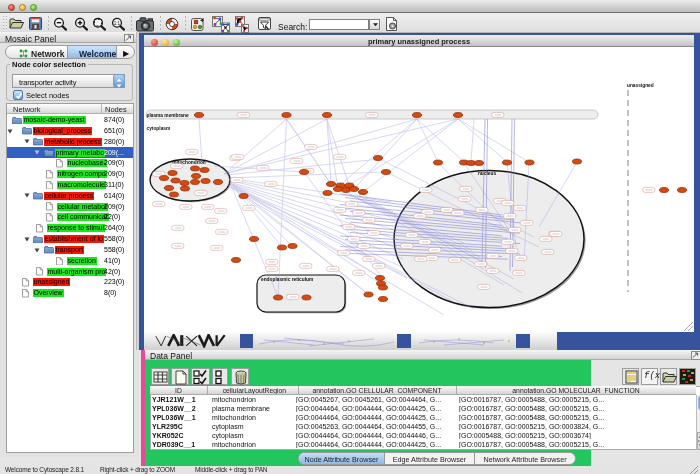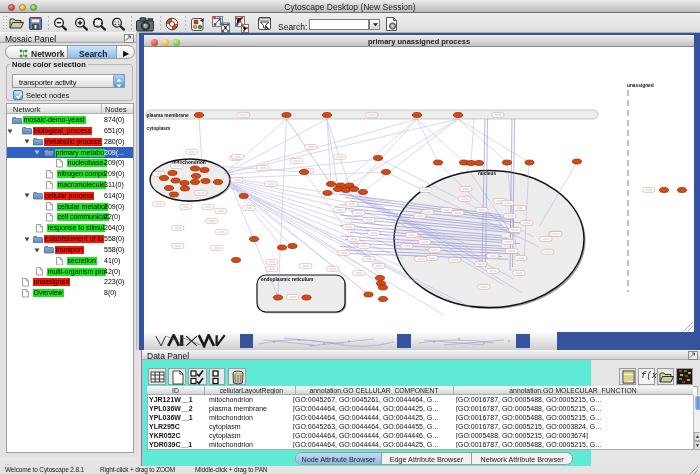--- a/index.html
+++ b/index.html
@@ -10,21 +10,20 @@
 <div class="abs" style="left:0;top:0;width:700px;height:474px;background:#e5e5e5;">
 
 <div class="abs" style="left:0;top:0;width:700px;height:13px;
   background:linear-gradient(#ececec,#bdbdbd);border-bottom:1px solid #6f6f6f;">
   <div class="abs" style="left:8px;top:4px;width:7px;height:7px;border-radius:50%;
     background:radial-gradient(circle at 35% 30%, #ff9a8a,#ec5848 55%,#c23a2b);border:0.5px solid #a03325;"></div>
   <div class="abs" style="left:19px;top:4px;width:7px;height:7px;border-radius:50%;
     background:radial-gradient(circle at 35% 30%, #ffe9a8,#f6bb40 55%,#d0922a);border:0.5px solid #ad7d20;"></div>
   <div class="abs" style="left:30px;top:4px;width:7px;height:7px;border-radius:50%;
     background:radial-gradient(circle at 35% 30%, #c8f0a0,#7ccc44 55%,#58a02c);border:0.5px solid #4f8c26;"></div>
-  <div class="abs" style="left:0;top:2px;width:700px;text-align:center;font-size:8.5px;color:#1c1c1c;">Cytoscape Desktop (New Session)</div>
 </div>
 <div class="abs" style="left:0;top:13px;width:700px;height:20px;background:linear-gradient(#efefef,#dedede);border-bottom:1px solid #b0b0b0;">
       <div class="abs" style="left:3px;top:3px;width:1px;height:13px;background:repeating-linear-gradient(#aaa 0 1px,#eee 1px 3px);"></div>
       <div class="abs" style="left:6px;top:3px;width:1px;height:13px;background:repeating-linear-gradient(#aaa 0 1px,#eee 1px 3px);"></div>
       <svg class="abs" style="left:9px;top:4px" width="15" height="13" viewBox="0 0 15 13">
 <path d="M1 11 L1 3 Q1 2 2 2 L5 2 L6 3.5 L12 3.5 L12 5" fill="#d6d8a8" stroke="#333" stroke-width="1"></path>
 <path d="M1 11 L3.5 5.5 L14.5 5.5 L12 11 Z" fill="#cdd09b" stroke="#333" stroke-width="1"></path>
       </svg>
       <svg class="abs" style="left:29px;top:4px" width="13" height="13" viewBox="0 0 13 13">
 <rect x="0.5" y="0.5" width="12" height="12" rx="1" fill="#5b82b8" stroke="#27416b"></rect>
@@ -144,21 +143,21 @@
       <div class="abs" style="left:5px;top:13px;width:130px;height:14px;background:linear-gradient(#ffffff,#e4e4e4);border:1px solid #9a9a9a;border-radius:7px;overflow:hidden;">
   <div class="abs" style="left:61px;top:0;width:50px;height:14px;background:linear-gradient(#cfe5f8,#85b3e4);border-left:1px solid #9a9a9a;border-right:1px solid #9a9a9a;"></div>
   <svg class="abs" style="left:13px;top:2.5px" width="9" height="9" viewBox="0 0 9 9">
     <path d="M2 2 L7 2 M4.5 2 L4.5 7 M2 7 L7 7" stroke="#777" stroke-width="0.7"></path>
     <circle cx="2" cy="2" r="1.4" fill="#2ca02c"></circle>
           <circle cx="7" cy="2" r="1.4" fill="#2ca02c"></circle>
     <circle cx="2" cy="7" r="1.4" fill="#2ca02c"></circle>
           <circle cx="7" cy="7" r="1.4" fill="#2ca02c"></circle>
         </svg>
   <div class="abs" style="left:25px;top:2.5px;font-size:8.5px;font-weight:bold;color:#222;">Network</div>
-  <div class="abs" style="left:73px;top:2.5px;font-size:8.5px;font-weight:bold;color:#102040;">Search</div>
+  <div class="abs" style="left:73px;top:2.5px;font-size:8.5px;font-weight:bold;color:#102040;">Welcome</div>
   <div class="abs" style="left:117px;top:2.5px;font-size:8px;color:#111;">▶</div>
 </div>
       <div class="abs" style="left:6px;top:32px;width:127px;height:37px;border:1px solid #b6b6b6;border-radius:3px;"></div>
 <div class="abs" style="left:10px;top:27.5px;background:#e2e2e2;padding:0 2px;font-size:7.5px;font-weight:bold;color:#111;">Node color selection</div>
       <div class="abs" style="left:12px;top:42px;width:113px;height:14px;background:linear-gradient(#ffffff,#dcdcdc);border:1px solid #9a9a9a;border-radius:0;">
   <div class="abs" style="left:6px;top:3px;font-size:7.5px;letter-spacing:-0.2px;color:#111;">transporter activity</div>
   <div class="abs" style="left:100px;top:-1px;width:12px;height:14px;background:linear-gradient(#b4d4f2,#5e96d8);border:1px solid #7a9cc6;border-radius:3px;">
     <svg width="10" height="12" viewBox="0 0 10 12">
             <path d="M5 1.5 L7.5 4.5 L2.5 4.5 Z M5 10.5 L2.5 7.5 L7.5 7.5 Z" fill="#fff"></path>
           </svg>
@@ -644,21 +643,21 @@
           <circle cx="45" cy="6" r="0.8"></circle>
           <circle cx="70" cy="10" r="0.8"></circle>
           <circle cx="95" cy="7" r="0.8"></circle>
           <circle cx="180" cy="8" r="0.8"></circle>
           <circle cx="205" cy="5" r="0.8"></circle>
           <circle cx="230" cy="9" r="0.8"></circle>
           <circle cx="255" cy="7" r="0.8"></circle>
         </g>
 </svg>
     </div>
-    <div class="abs" style="left:141px;top:350px;width:450px;height:116px;background:#5eead4;border-left:1px solid #ec4899;">
+    <div class="abs" style="left:141px;top:350px;width:450px;height:116px;background:#22c55e;border-left:4px solid #ec4899;">
       <div class="abs" style="left:0;top:0;width:559px;height:10px;background:linear-gradient(#f6f6f6,#d2d2d2);border-bottom:1px solid #adadad;"></div>
 <div class="abs" style="left:5px;top:1px;font-size:8.5px;color:#111;">Data Panel</div>
 <svg class="abs" style="left:546px;top:0.5px" width="10" height="9" viewBox="0 0 10 9">
 <rect x="0.5" y="0.5" width="9" height="8" fill="#eee" stroke="#888"></rect>
 <path d="M2 6.5 L6.5 2 M6.5 2 L6.5 4.5 M6.5 2 L4 2" stroke="#555" stroke-width="1" fill="none"></path>
       </svg>
       <div class="abs" style="left:6px;top:18px;width:18px;height:17px;border:1px solid #9d9d9d;background:#e8e8e8;">
 <svg width="16" height="15" viewBox="0 0 16 15" style="margin:1px 0 0 1px">
           <rect x="1" y="2" width="13" height="10" fill="#f8f8f8" stroke="#444"></rect>
           <path d="M1 5 L14 5 M1 9 L14 9 M5 2 L5 12 M9.5 2 L9.5 12" stroke="#444" stroke-width="1.2"></path>

